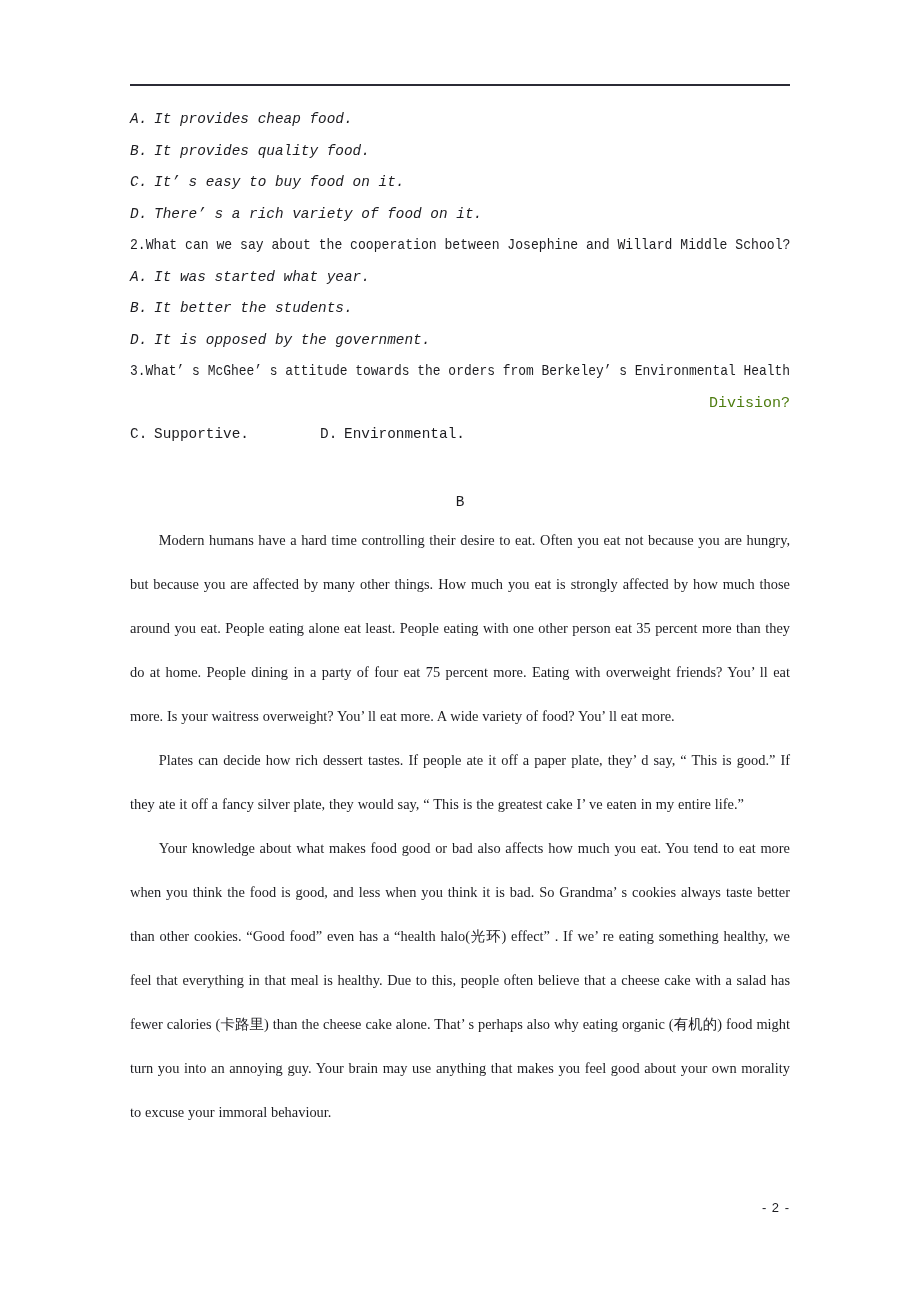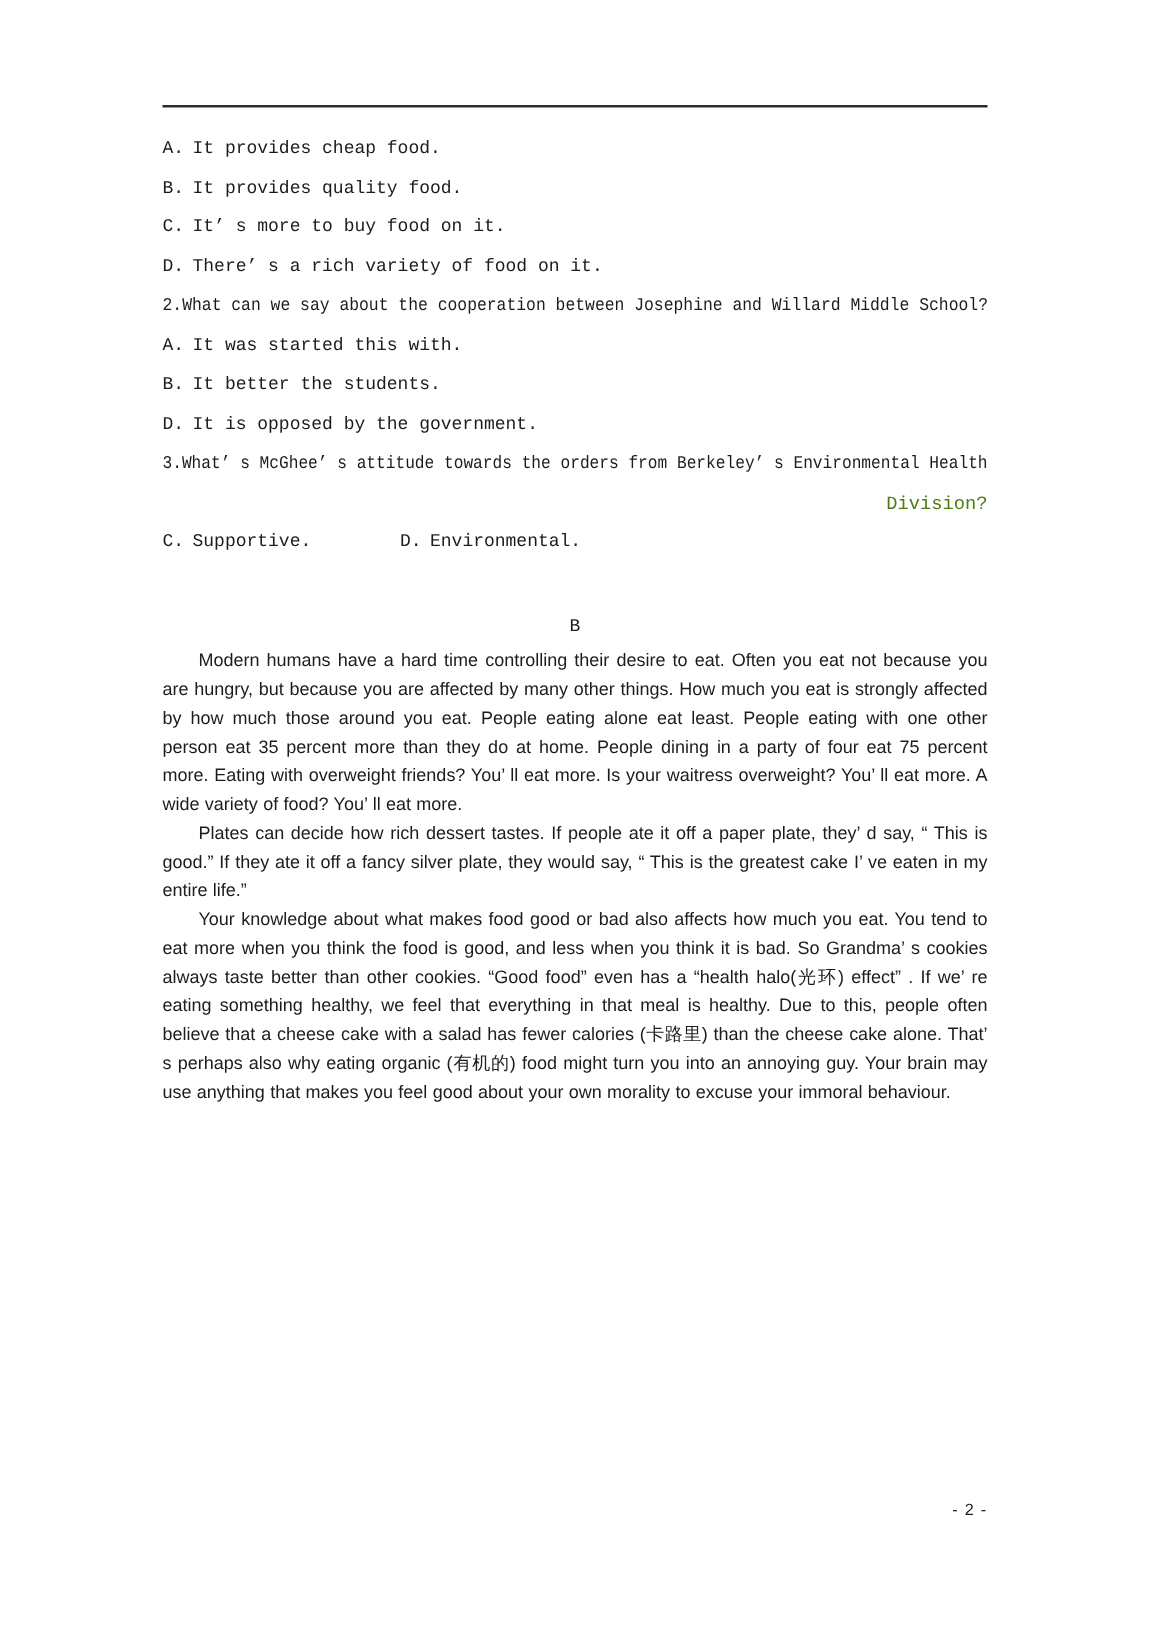--- a/index.html
+++ b/index.html
@@ -53,20 +53,21 @@
   }
 
   
   .opt {
     height: 31.5px;
     line-height: 31.5px;
     white-space: nowrap;
     font-family: "Liberation Mono", "DejaVu Sans Mono", monospace;
     font-size: 14.4px;
     color: #1c1c20;
+    font-style: italic;
   }
   .opt .letter {
     display: inline-block;
     width: 24px;
   }
 
   
   .question {
     height: 31.5px;
     line-height: 31.5px;
@@ -103,23 +104,23 @@
 
   
   .section-title {
     text-align: center;
     height: 31.5px;
     line-height: 31.5px;
     font-size: 14.4px;
   }
 
   .para {
-    font-family: Liberation Sans, sans-serif;
-    font-size: 14.4px;
-    line-height: 23px;
+    font-family: Liberation Serif, serif;
+    font-size: 14.4px;
+    line-height: 44px;
     text-align: justify;
     text-justify: inter-word;
     text-indent: 2em;
     margin: 0;
     color: #1c1c20;
     -webkit-hyphens: none;
     hyphens: none;
     word-spacing: 0.02em;
   }
   .gap-big   { height: 36px; }
@@ -149,30 +150,30 @@
   <div class="content">
 
     
     <div class="opt">
       <span class="letter">A.</span><span>It provides cheap food.</span>
     </div>
     <div class="opt">
       <span class="letter">B.</span><span>It provides quality food.</span>
     </div>
     <div class="opt">
-      <span class="letter">C.</span><span>It’ s more to buy food on it.</span>
+      <span class="letter">C.</span><span>It’ s easy to buy food on it.</span>
     </div>
     <div class="opt">
       <span class="letter">D.</span><span>There’ s a rich variety of food on it.</span>
     </div>
 
     
     <div class="question" id="q2stem" style="display: inline-block; transform-origin: left center; transform: scaleX(0.910345);">2.What can we say about the cooperation between Josephine and Willard Middle School?</div>
     <div class="opt">
-      <span class="letter">A.</span><span>It was started this with.</span>
+      <span class="letter">A.</span><span>It was started what year.</span>
     </div>
     <div class="opt">
       <span class="letter">B.</span><span>It better the students.</span>
     </div>
     <div class="opt">
       <span class="letter">D.</span><span>It is opposed by the government.</span>
     </div>
 
     
     <div class="question" id="q3stem" style="display: inline-block; transform-origin: left center; transform: scaleX(0.899183);">3.What’ s McGhee’ s attitude towards the orders from Berkeley’ s Environmental Health</div>

